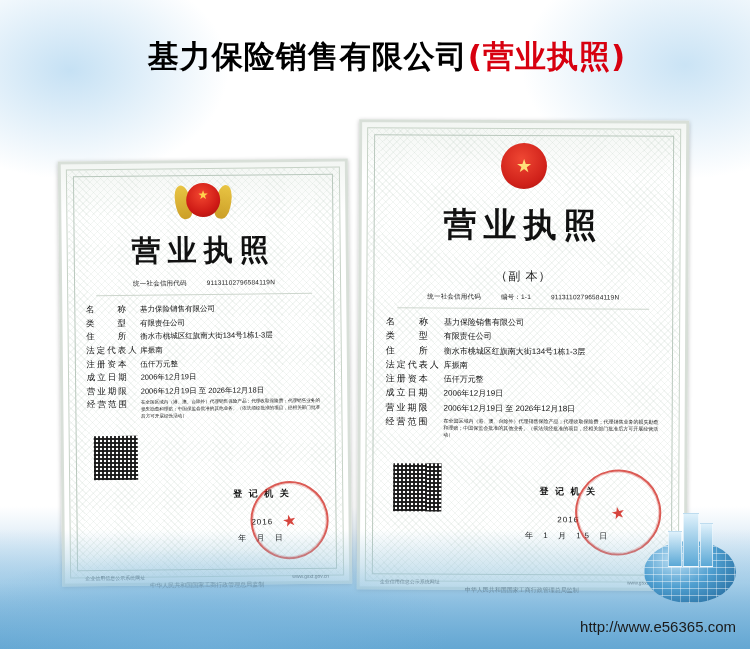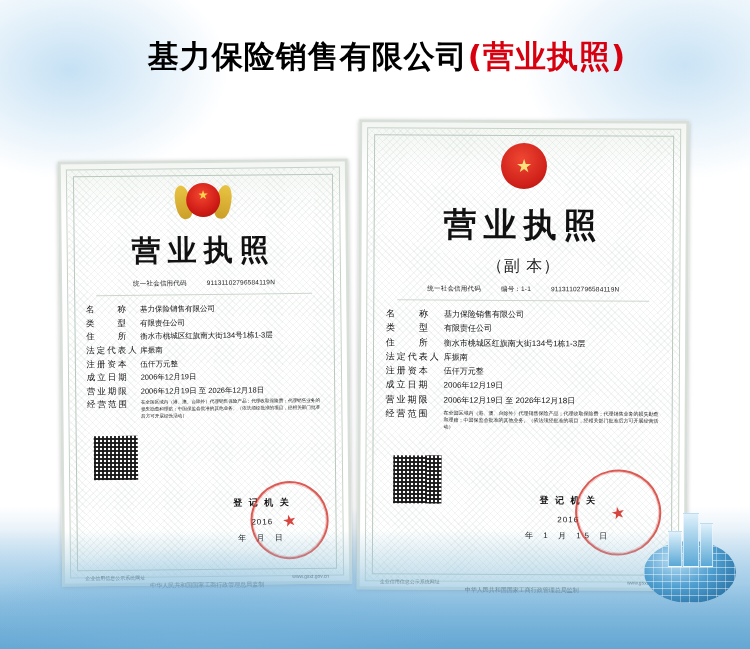--- a/index.html
+++ b/index.html
@@ -174,23 +174,23 @@
     font-weight: bold;
     color: #111;
     letter-spacing: 7px;
     margin-top: 10px;
     white-space: nowrap;
   }
   .cert-main .cert-title { font-size: 29px; }
   .cert-copy .cert-title { font-size: 33px; margin-top: 12px; }
 
   .cert-subtitle {
-    font-size: 16px;
+    font-size: 12px;
     color: #222;
-    margin-top: 8px;
+    margin-top: 20px;
     letter-spacing: 1px;
   }
 
   .code-line {
     margin-top: 8px;
     font-size: 6.5px;
     color: #222;
     letter-spacing: 0.2px;
     white-space: nowrap;
   }
@@ -264,21 +264,21 @@
   .reg-block {
     position: absolute;
     right: 10px;
     text-align: center;
     font-size: 9px;
     color: #111;
   }
   .cert-main .reg-block { bottom: 22px; right: 34px; }
   .cert-copy .reg-block { bottom: 30px; right: 48px; }
   .reg-title { font-weight: bold; letter-spacing: 2px; font-size: 9px; }
-  .reg-year { font-size: 8px; margin-top: 8px; letter-spacing: 1px; }
+  .reg-year { font-size: 8px; margin-top: 17px; letter-spacing: 1px; }
   .reg-date { font-size: 8px; margin-top: 6px; letter-spacing: 4px; }
 
   .red-seal {
     position: absolute;
     width: 74px; height: 74px;
     border-radius: 50%;
     border: 2px solid rgba(208,36,28,0.75);
     color: rgba(208,36,28,0.8);
     display: flex; align-items: center; justify-content: center;
     font-size: 6px;
@@ -528,13 +528,14 @@
 
   <div class="globe-logo">
     <div class="globe-ball"></div>
     <div class="globe-towers">
       <div class="tower t1"></div>
       <div class="tower t2"></div>
       <div class="tower t3"></div>
     </div>
   </div>
 
+  <div class="url">http://www.e56365.com</div>
 </div>
 
 </body></html>

